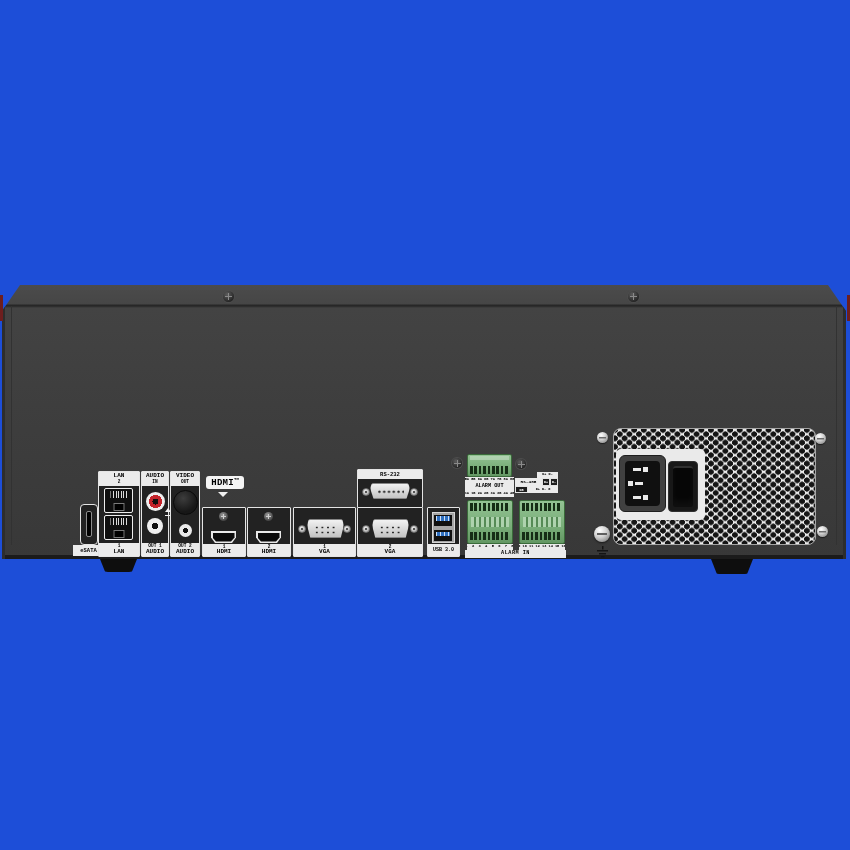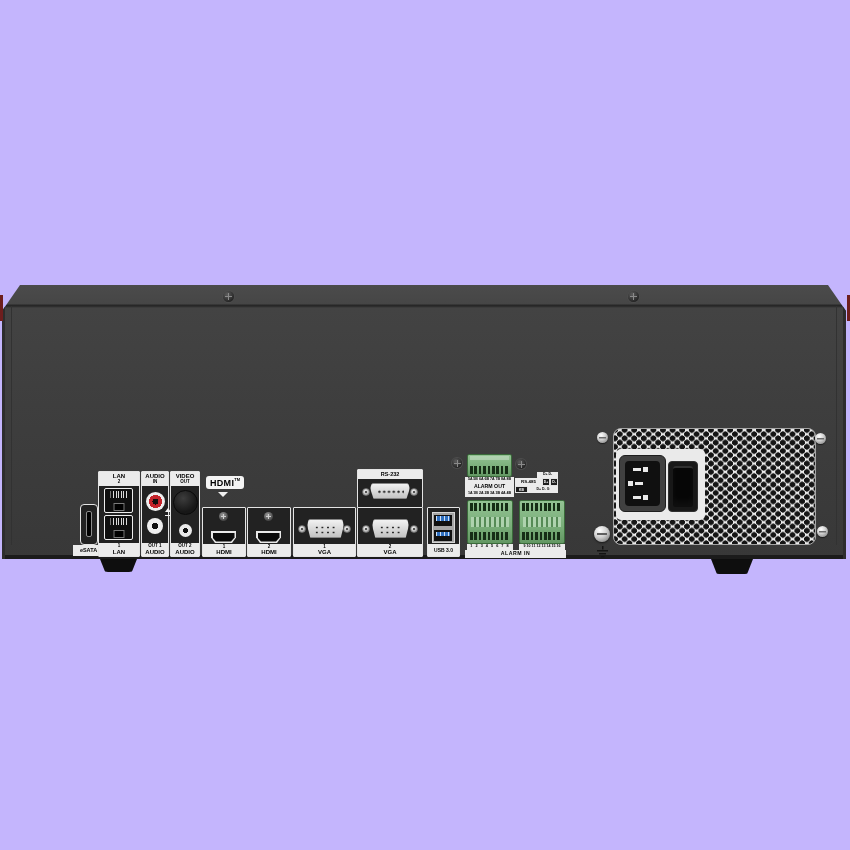--- a/index.html
+++ b/index.html
@@ -1,17 +1,17 @@
 <!DOCTYPE html>
 <html><head>
 <meta charset="utf-8">
 <style>
   html,body{margin:0;padding:0;background:#fff;}
-  #canvas{position:relative;width:850px;height:850px;background:#c4b5fd;overflow:hidden;
-          font-family:Liberation Sans, sans-serif;}
+  #canvas{position:relative;width:850px;height:850px;background:#1d4ed8;overflow:hidden;
+          font-family:Liberation Mono, monospace;}
   .abs{position:absolute;box-sizing:border-box;}
   
   .chassis{left:2px;top:285px;width:844px;height:274px;
     background:linear-gradient(180deg,#4b4b4b 0px,#464646 19px,#272727 20px,#272727 21px,#434343 23px,#3e3e3e 120px,#383838 100%);
     clip-path:polygon(0 26px,18px 0,calc(100% - 18px) 0,100% 26px,100% 100%,0 100%);
     box-shadow:inset 3px 0 0 #2d2d2d,inset -3px 0 0 #2d2d2d,inset 0 -4px 0 #1b1b1b;}
   .crease{top:306px;width:1px;height:239px;background:#323232;}
   .redear{width:3px;height:26px;background:#6e1e1e;top:295px;}
   
   .tscrew{width:11px;height:11px;border-radius:50%;

